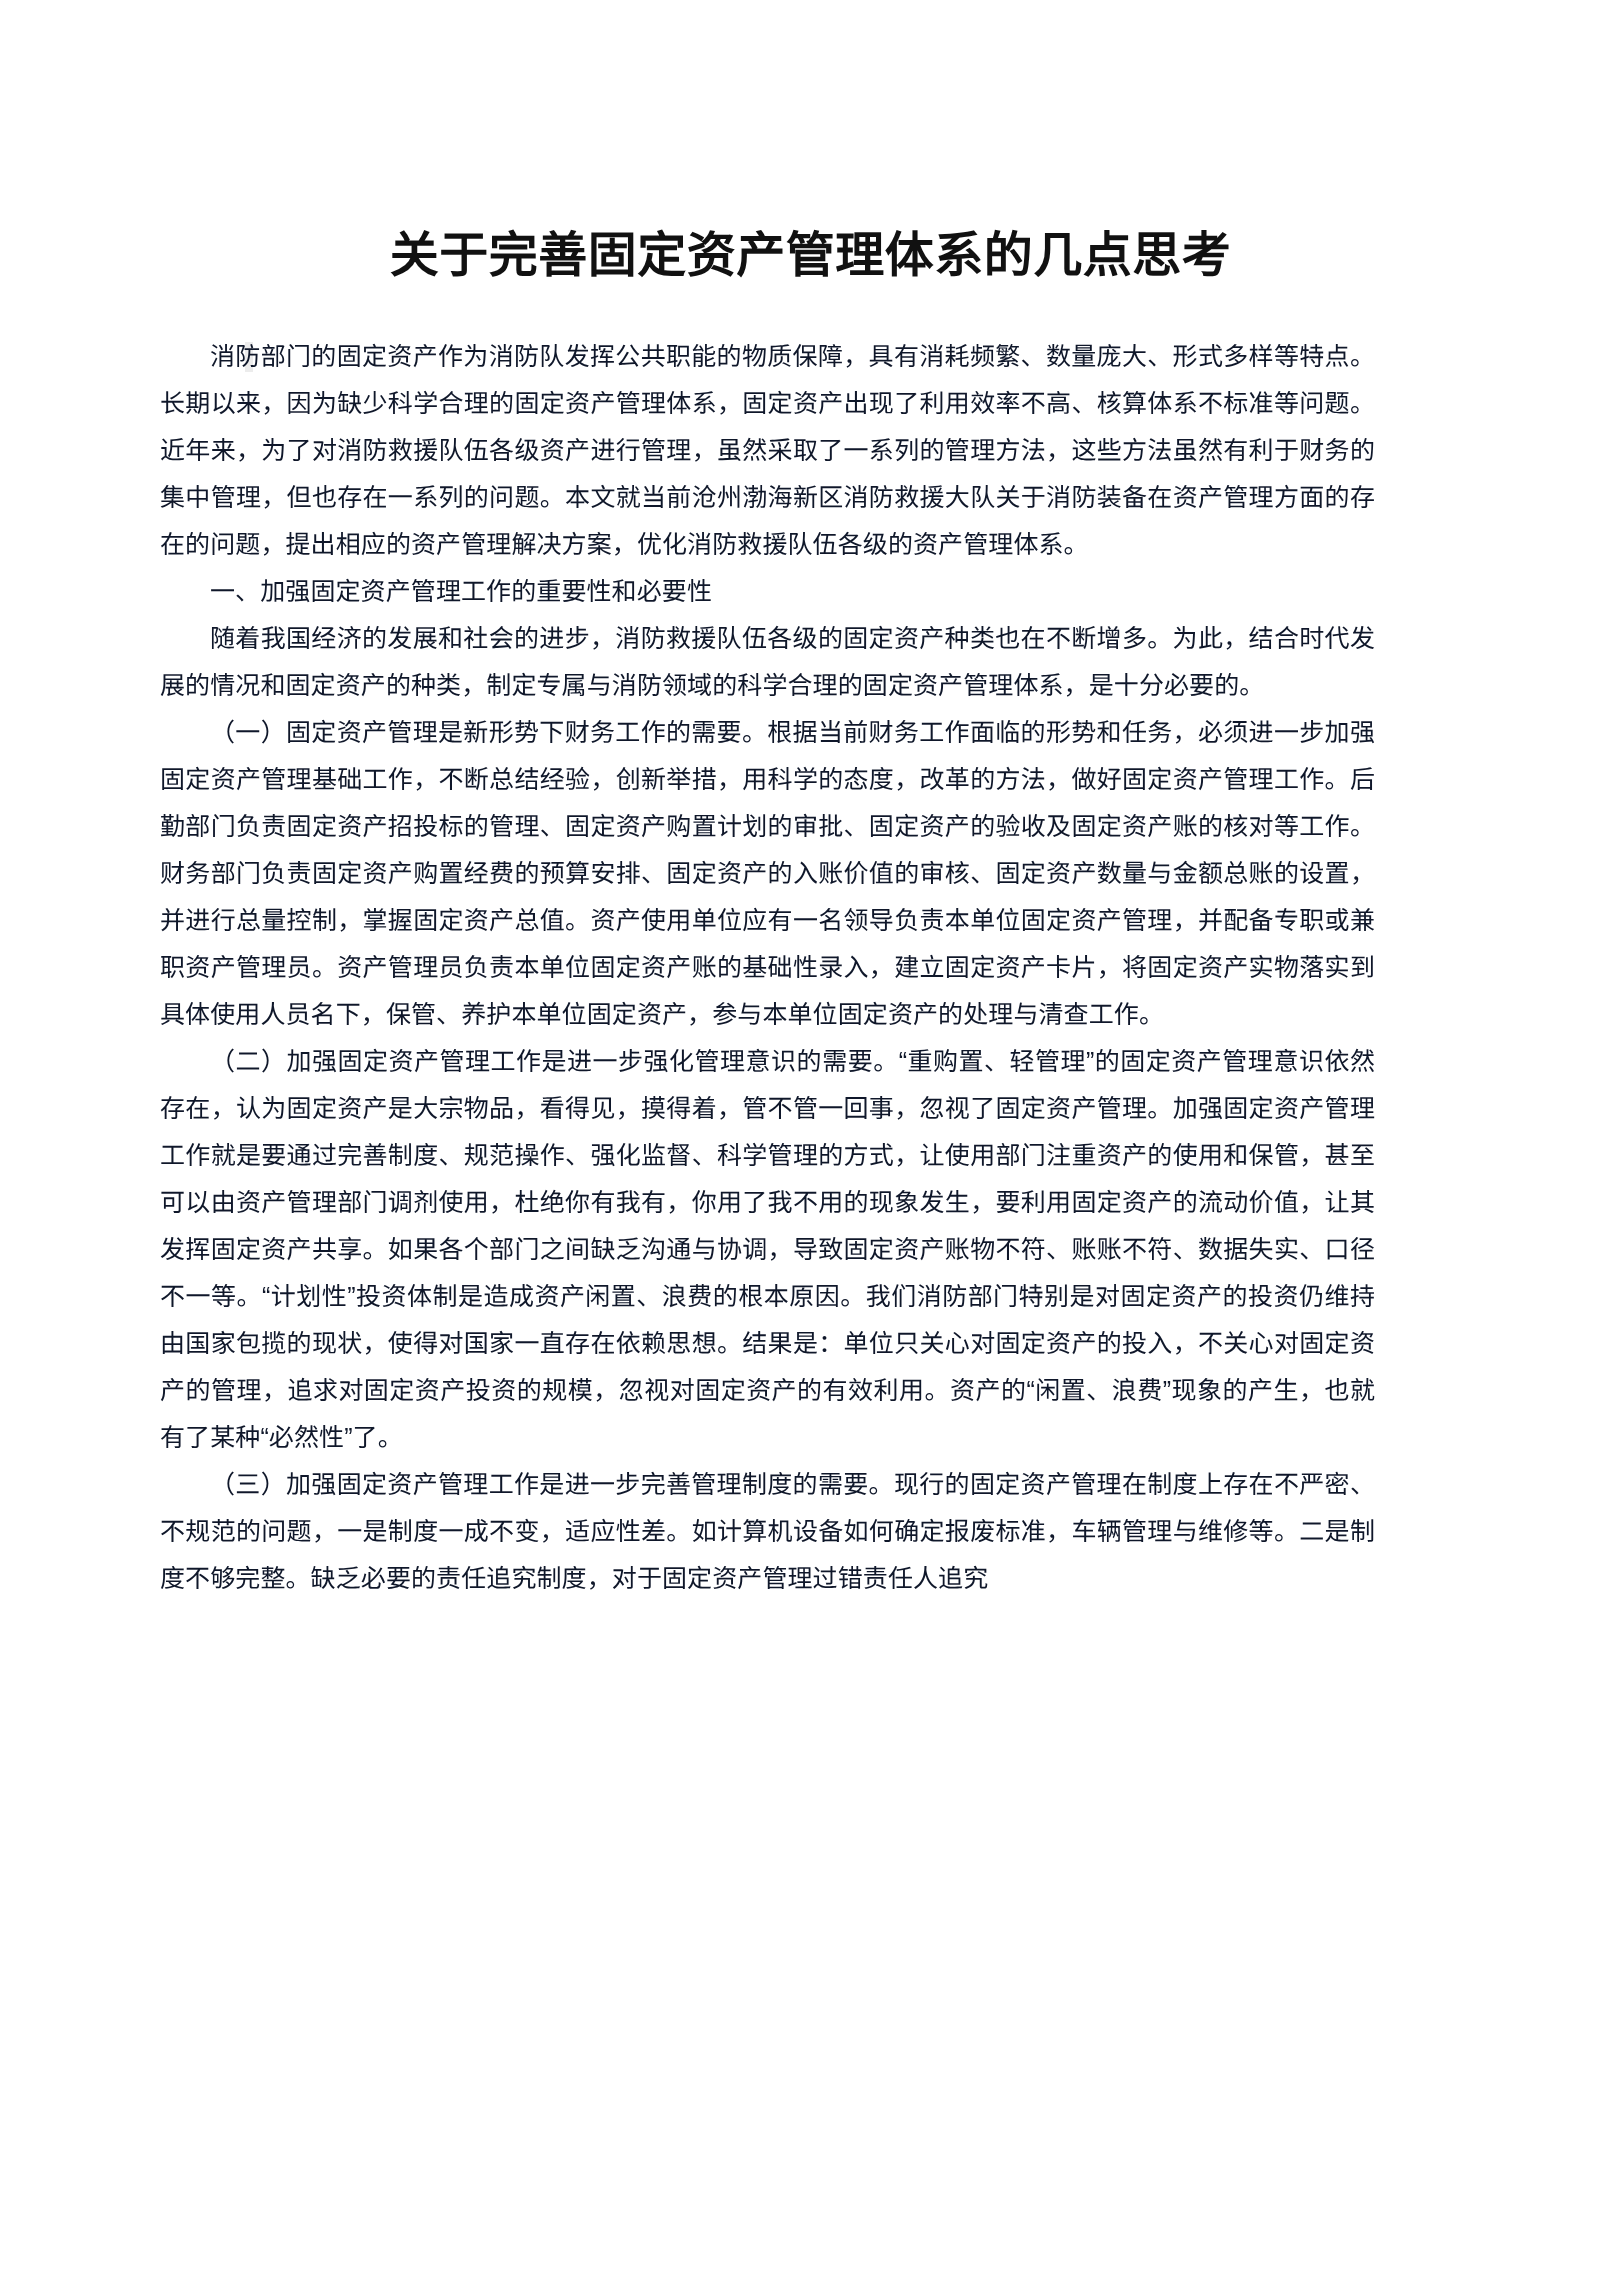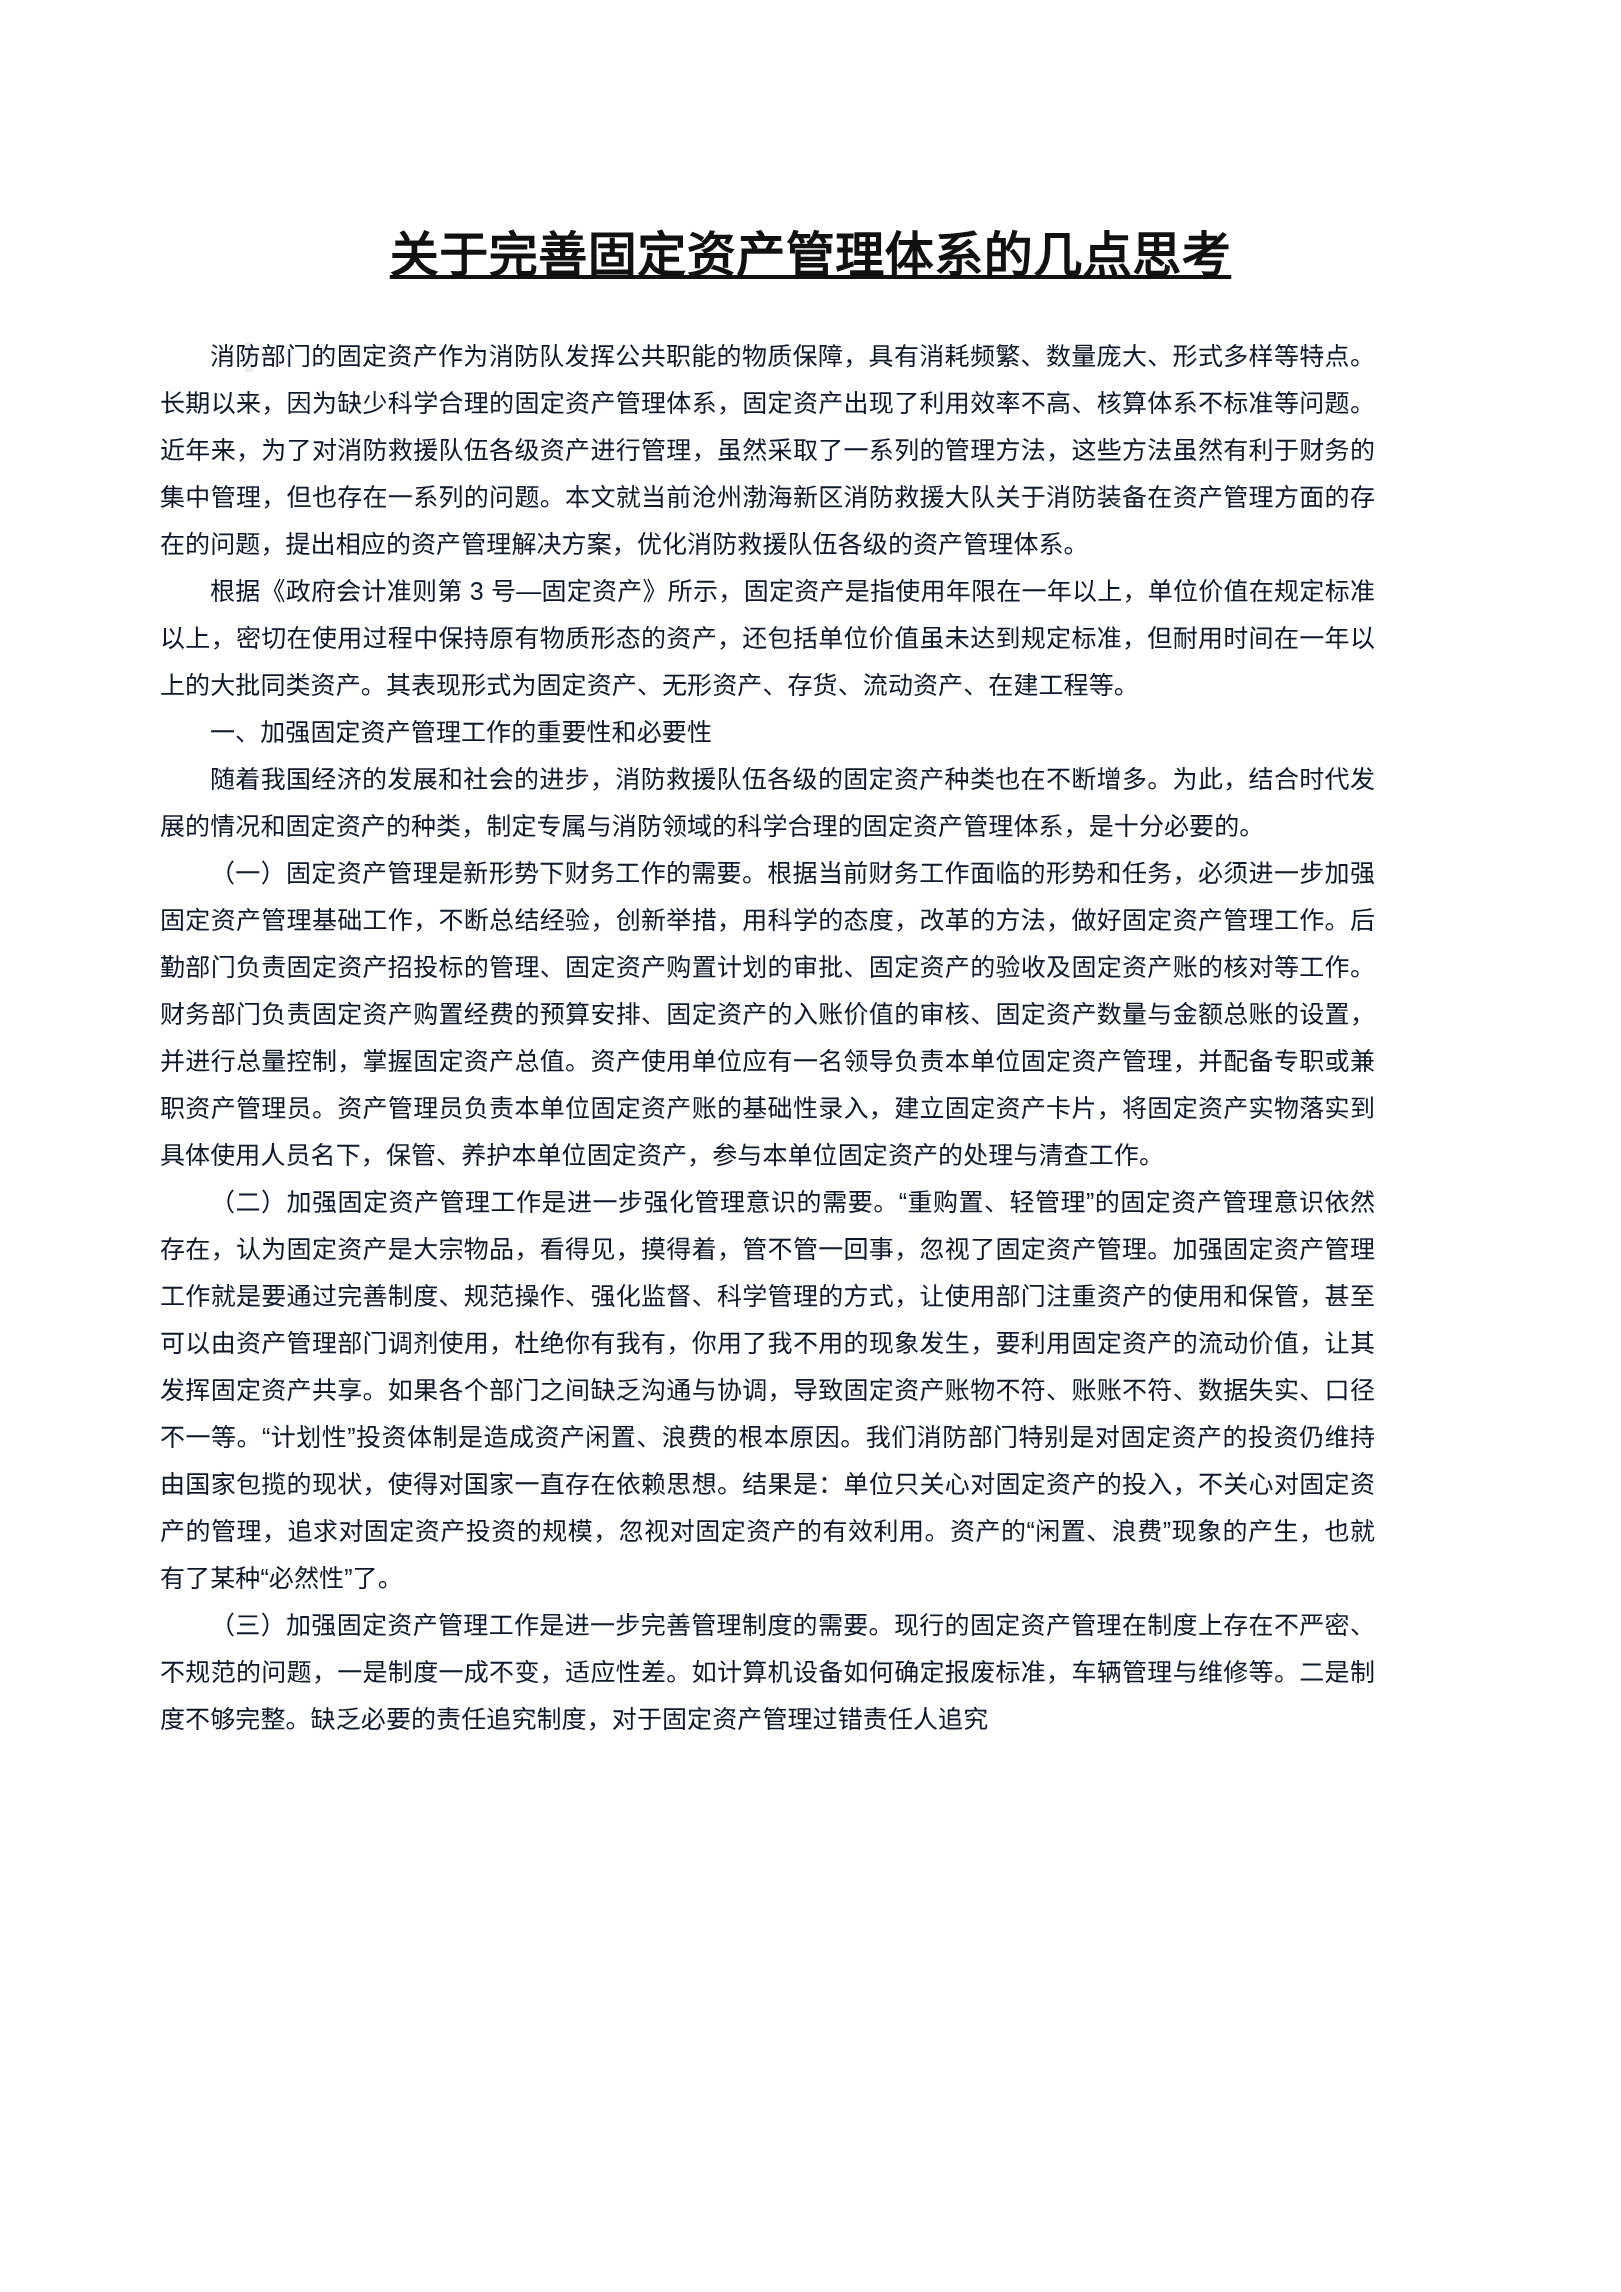--- a/index.html
+++ b/index.html
@@ -26,21 +26,20 @@
     left: 0;
     right: 0;
     top: 192px;
     text-align: center;
     font-size: 49px;
     line-height: 1.24;
     font-weight: 700;
     color: #111111;
     letter-spacing: 0.5px;
     font-family: "Liberation Sans", "DejaVu Sans", sans-serif;
-    text-decoration: underline;
   }
   .body-col {
     position: absolute;
     left: 160px;
     top: 333px;
     width: 1215px;
   }
   p.para {
     margin: 0;
     font-size: 25px;
@@ -69,21 +68,20 @@
 <body>
 
 <div class="page">
 
   <h1 class="doc-title">关于完善固定资产管理体系的几点思考</h1>
 
   <div class="caret-mark"></div>
 
   <div class="body-col">
     <p class="para">消防部门的固定资产作为消防队发挥公共职能的物质保障，具有消耗频繁、数量庞大、形式多样等特点。长期以来，因为缺少科学合理的固定资产管理体系，固定资产出现了利用效率不高、核算体系不标准等问题。近年来，为了对消防救援队伍各级资产进行管理，虽然采取了一系列的管理方法，这些方法虽然有利于财务的集中管理，但也存在一系列的问题。本文就当前沧州渤海新区消防救援大队关于消防装备在资产管理方面的存在的问题，提出相应的资产管理解决方案，优化消防救援队伍各级的资产管理体系。</p>
-    <p class="para">根据《政府会计准则第 3 号—固定资产》所示，固定资产是指使用年限在一年以上，单位价值在规定标准以上，密切在使用过程中保持原有物质形态的资产，还包括单位价值虽未达到规定标准，但耐用时间在一年以上的大批同类资产。其表现形式为固定资产、无形资产、存货、流动资产、在建工程等。</p>
     <p class="para heading">一、加强固定资产管理工作的重要性和必要性</p>
     <p class="para">随着我国经济的发展和社会的进步，消防救援队伍各级的固定资产种类也在不断增多。为此，结合时代发展的情况和固定资产的种类，制定专属与消防领域的科学合理的固定资产管理体系，是十分必要的。</p>
     <p class="para">（一）固定资产管理是新形势下财务工作的需要。根据当前财务工作面临的形势和任务，必须进一步加强固定资产管理基础工作，不断总结经验，创新举措，用科学的态度，改革的方法，做好固定资产管理工作。后勤部门负责固定资产招投标的管理、固定资产购置计划的审批、固定资产的验收及固定资产账的核对等工作。财务部门负责固定资产购置经费的预算安排、固定资产的入账价值的审核、固定资产数量与金额总账的设置，并进行总量控制，掌握固定资产总值。资产使用单位应有一名领导负责本单位固定资产管理，并配备专职或兼职资产管理员。资产管理员负责本单位固定资产账的基础性录入，建立固定资产卡片，将固定资产实物落实到具体使用人员名下，保管、养护本单位固定资产，参与本单位固定资产的处理与清查工作。</p>
     <p class="para">（二）加强固定资产管理工作是进一步强化管理意识的需要。“重购置、轻管理”的固定资产管理意识依然存在，认为固定资产是大宗物品，看得见，摸得着，管不管一回事，忽视了固定资产管理。加强固定资产管理工作就是要通过完善制度、规范操作、强化监督、科学管理的方式，让使用部门注重资产的使用和保管，甚至可以由资产管理部门调剂使用，杜绝你有我有，你用了我不用的现象发生，要利用固定资产的流动价值，让其发挥固定资产共享。如果各个部门之间缺乏沟通与协调，导致固定资产账物不符、账账不符、数据失实、口径不一等。“计划性”投资体制是造成资产闲置、浪费的根本原因。我们消防部门特别是对固定资产的投资仍维持由国家包揽的现状，使得对国家一直存在依赖思想。结果是：单位只关心对固定资产的投入，不关心对固定资产的管理，追求对固定资产投资的规模，忽视对固定资产的有效利用。资产的“闲置、浪费”现象的产生，也就有了某种“必然性”了。</p>
     <p class="para">（三）加强固定资产管理工作是进一步完善管理制度的需要。现行的固定资产管理在制度上存在不严密、不规范的问题，一是制度一成不变，适应性差。如计算机设备如何确定报废标准，车辆管理与维修等。二是制度不够完整。缺乏必要的责任追究制度，对于固定资产管理过错责任人追究</p>
   </div>
 
 </div>
 
 

